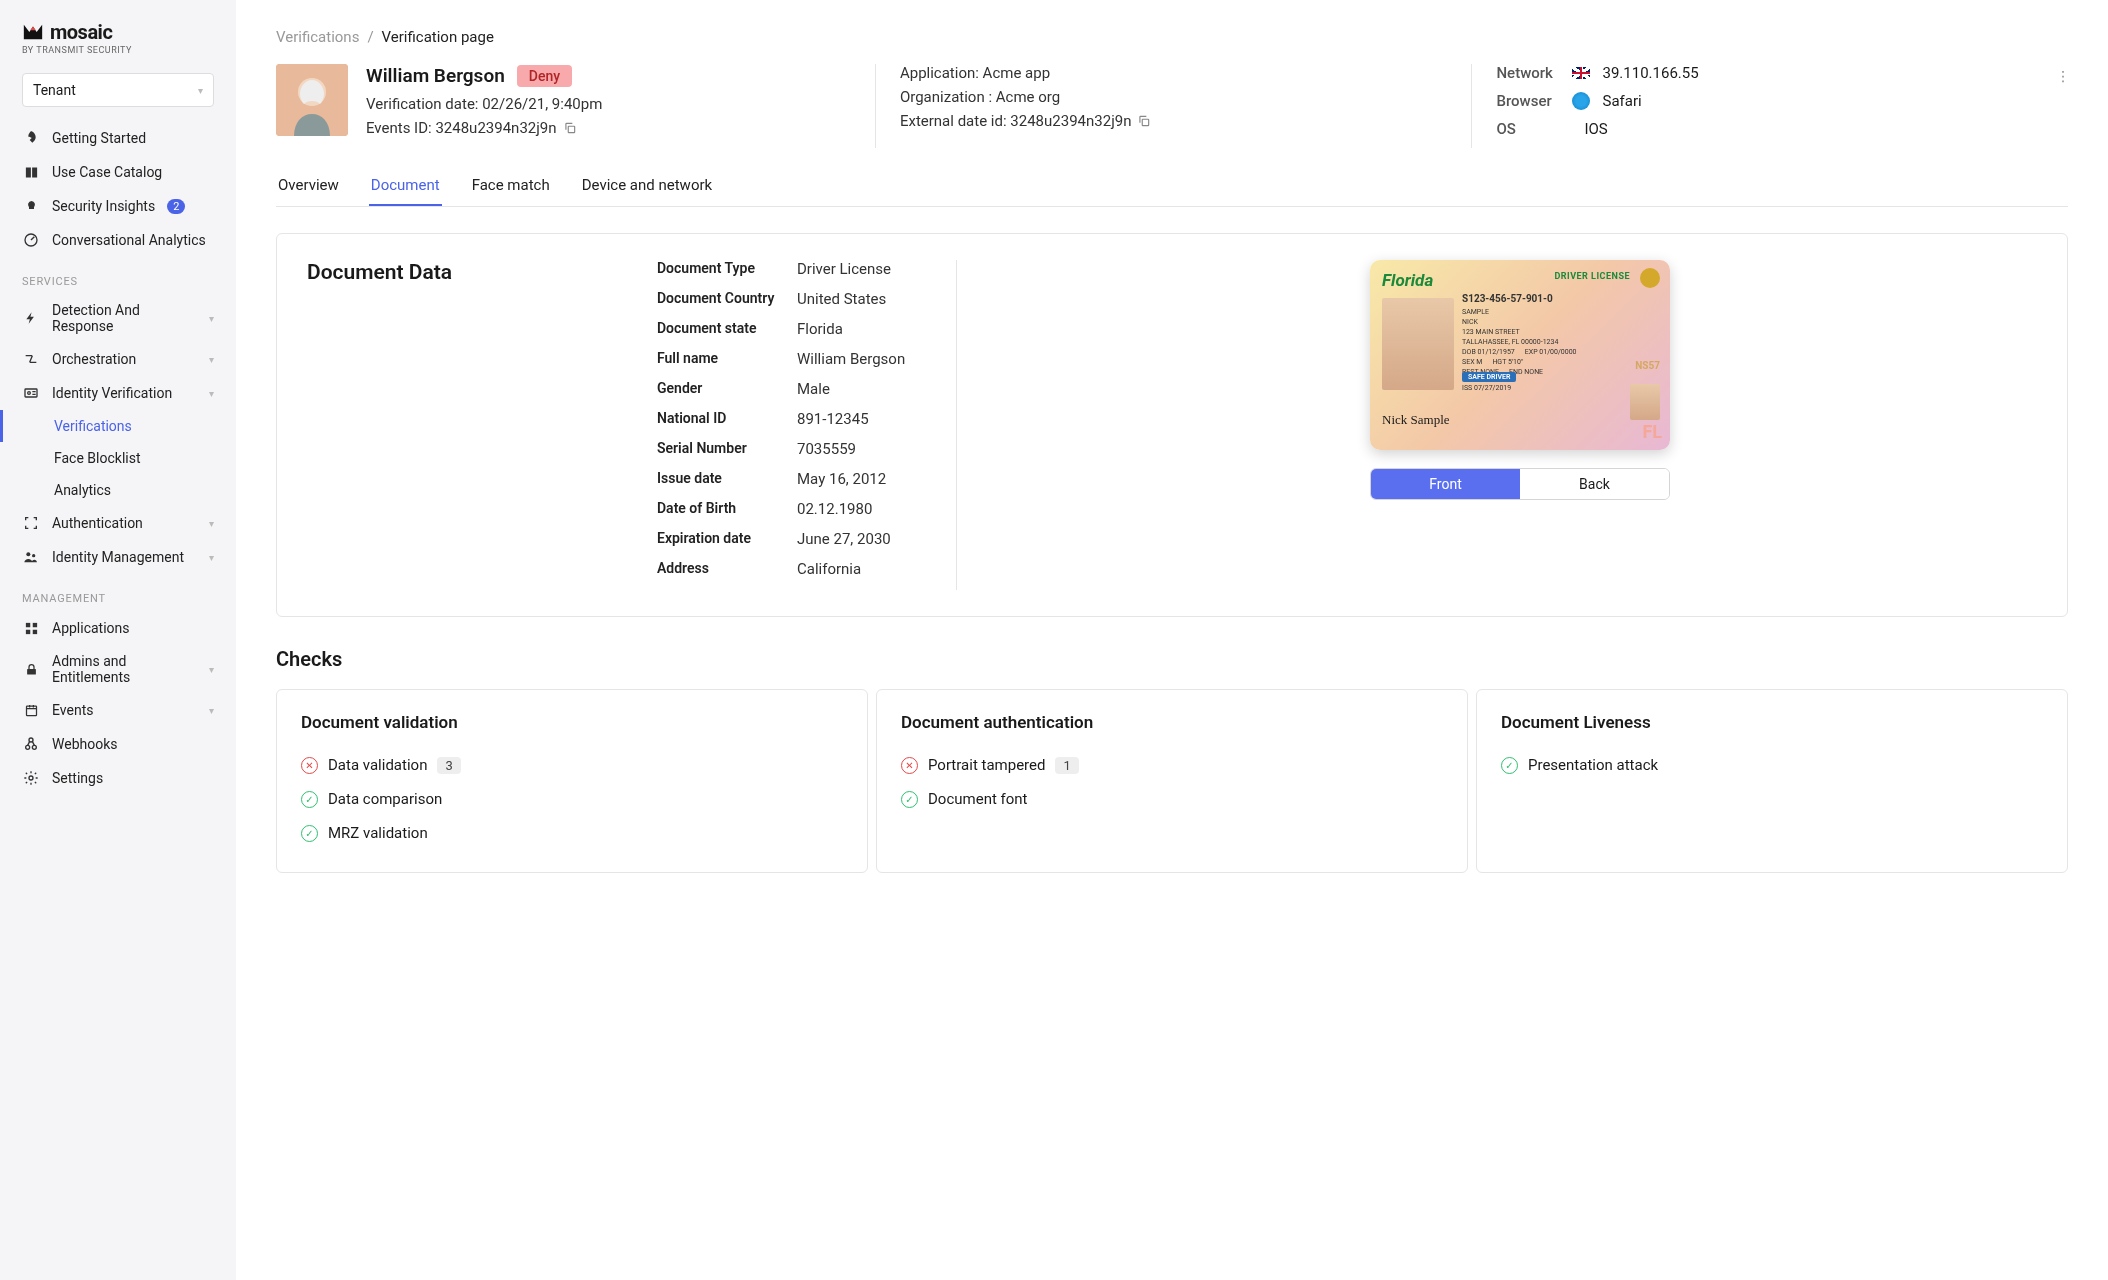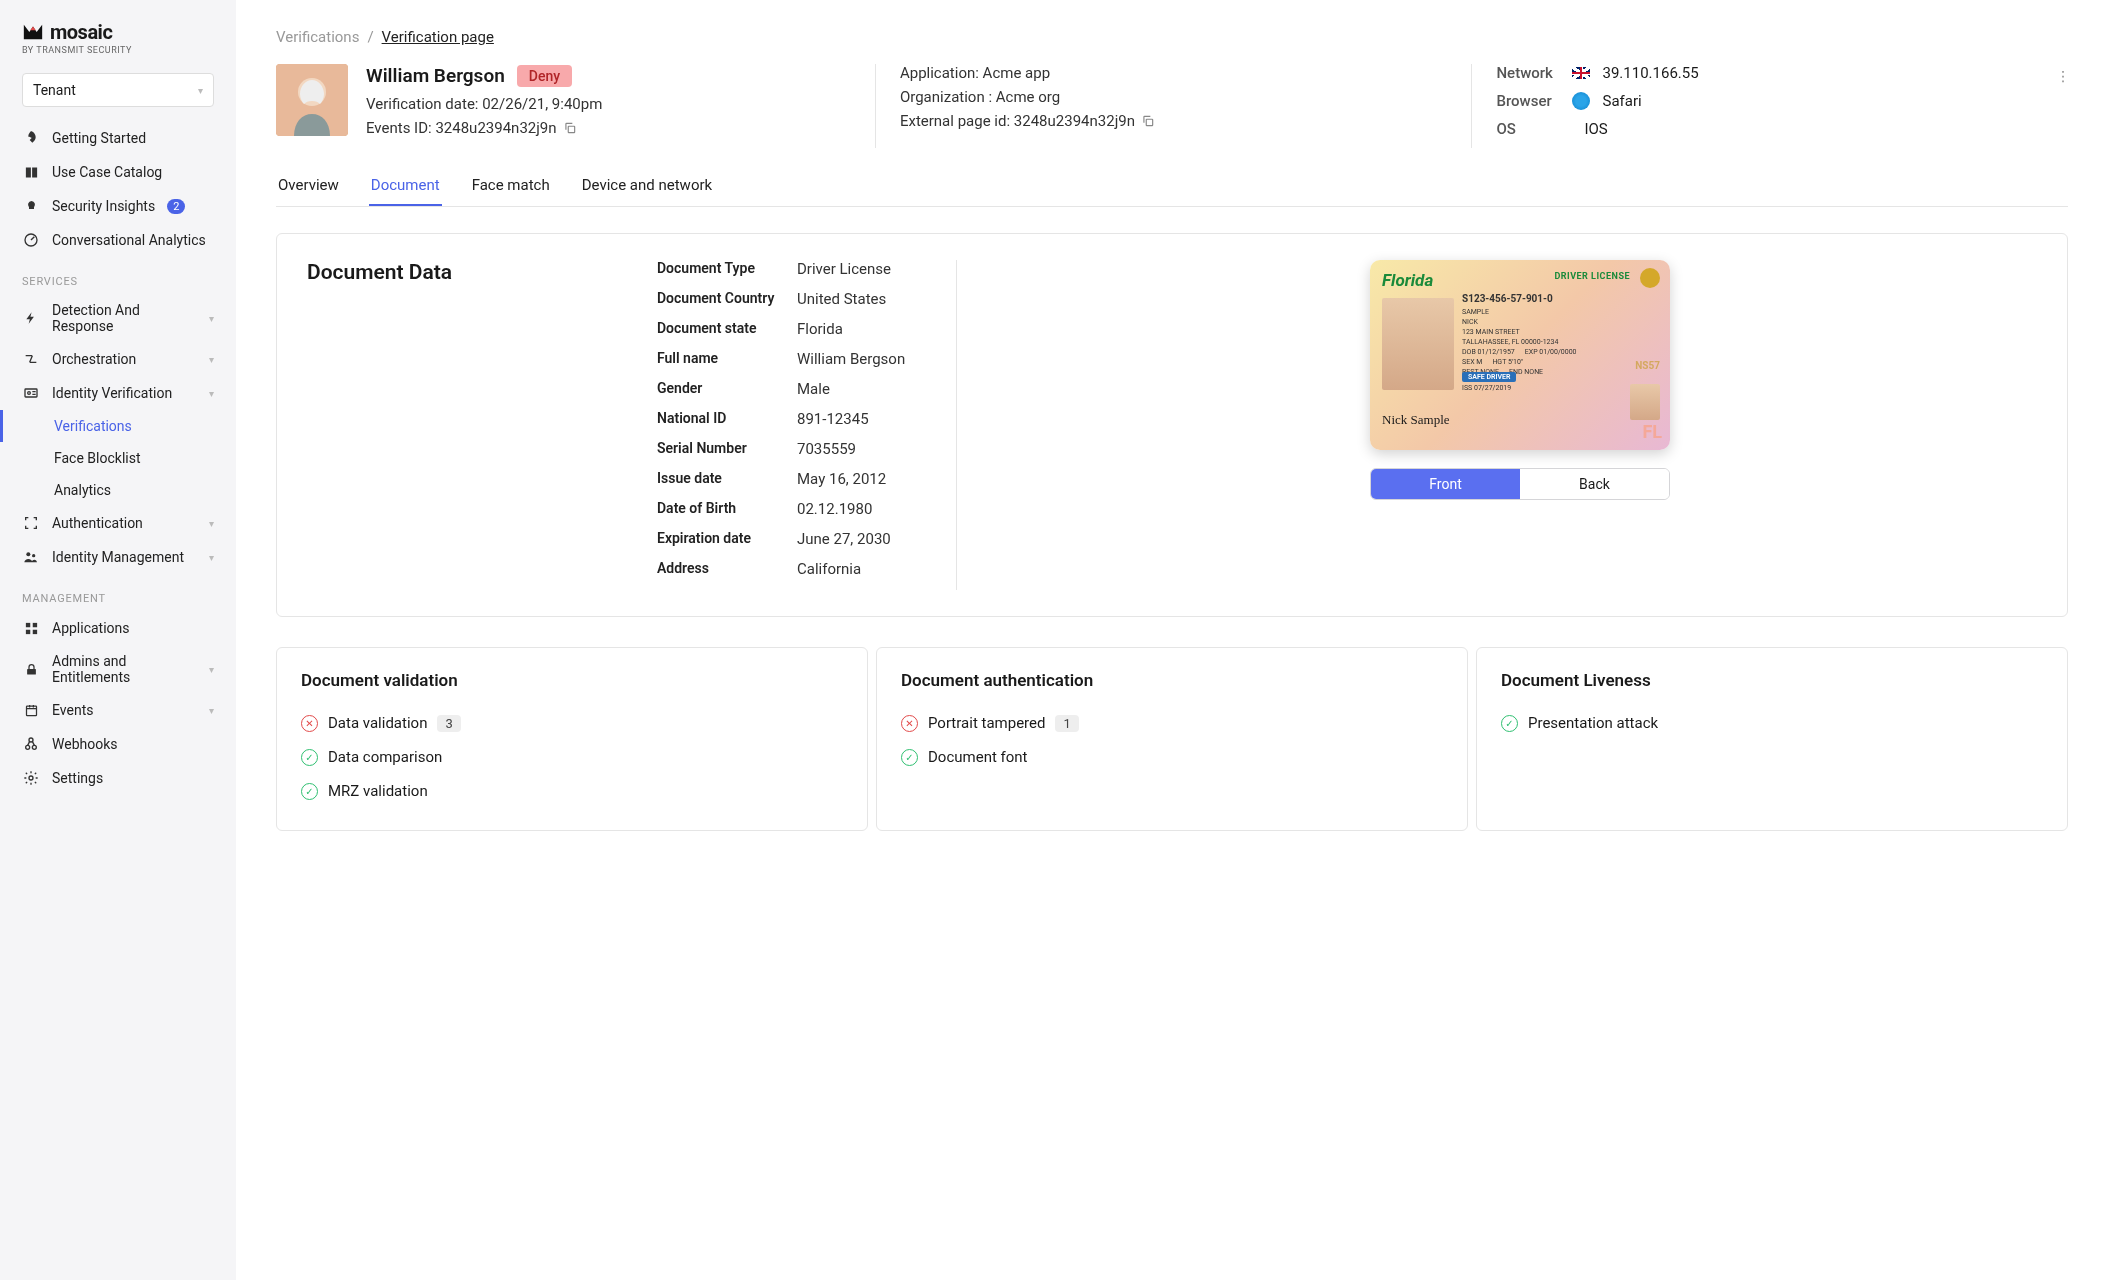--- a/index.html
+++ b/index.html
@@ -16,21 +16,21 @@
 .nav-item { display: flex; align-items: center; gap: 12px; padding: 8px 22px; cursor: pointer; font-size: 14px; color: #222; position: relative; }
 .nav-item.sub { padding-left: 54px; font-size: 14px; }
 .nav-item.active { color: #4a63e7; }
 .nav-item.active::before { content: ""; position: absolute; left: 0; top: 0; bottom: 0; width: 3px; background: #4a63e7; }
 .nav-item .icn { width: 18px; height: 18px; display: flex; align-items: center; justify-content: center; color: #333; flex-shrink: 0; }
 .nav-item .chev { margin-left: auto; color: #bbb; font-size: 10px; }
 .nav-section { padding: 18px 22px 6px; font-size: 11px; color: #999; letter-spacing: 0.8px; }
 .badge-count { background: #4a63e7; color: #fff; border-radius: 10px; font-size: 11px; padding: 1px 6px; min-width: 16px; text-align: center; }
 .main { flex: 1; overflow-y: auto; padding: 28px 40px 40px; }
 .breadcrumb { color: #999; font-size: 15px; margin-bottom: 18px; display: flex; gap: 8px; align-items: center; }
-.breadcrumb .current { color: #222; text-decoration: underline; }
+.breadcrumb .current { color: #222; }
 .header-grid { display: flex; gap: 0; margin-bottom: 10px; }
 .header-col { padding: 0 24px; }
 .header-col:first-child { padding-left: 0; display: flex; gap: 18px; flex: 1.05; }
 .header-col.mid { border-left: 1px solid #e5e5e5; border-right: 1px solid #e5e5e5; flex: 1; }
 .header-col.right { flex: 1; position: relative; }
 .avatar { width: 72px; height: 72px; border-radius: 4px; background: linear-gradient(135deg,#e8a87c,#d4a574); display: flex; align-items: center; justify-content: center; overflow: hidden; }
 .avatar svg { width: 100%; height: 100%; }
 .name-row { display: flex; align-items: center; gap: 12px; margin-bottom: 8px; }
 .name { font-size: 19px; font-weight: 600; }
 .deny-badge { background: #f8a9ab; color: #b02528; padding: 3px 12px; border-radius: 4px; font-size: 14px; font-weight: 500; }
@@ -280,21 +280,21 @@
                   <path d="M5 15V5a1 1 0 011-1h10"></path>
                 </svg>
               </span>
           </div>
         </div>
       </div>
       <div class="header-col mid">
         <div class="meta-line">Application: Acme app</div>
         <div class="meta-line">Organization : Acme org</div>
         <div class="meta-line">
-          <span>External page id: 3248u2394n32j9n</span>
+          <span>External date id: 3248u2394n32j9n</span>
           <span class="copy-icn">
               <svg width="14" height="14" viewBox="0 0 24 24" fill="none" stroke="currentColor" stroke-width="2">
                 <rect x="9" y="9" width="11" height="11" rx="1"></rect>
                 <path d="M5 15V5a1 1 0 011-1h10"></path>
               </svg>
             </span>
         </div>
       </div>
       <div class="header-col right">
         <div class="kebab">⋮</div>
@@ -407,20 +407,21 @@
           <div class="sig">Nick Sample</div>
           <div class="flabbr">FL</div>
         </div>
         <div class="toggle-seg">
           <div class="seg active">Front</div>
           <div class="seg">Back</div>
         </div>
       </div>
     </div>
 
+    <div class="checks-title">Checks</div>
     <div class="checks-grid" id="checks-grid">
         <div class="check-card">
           <h3>Document validation</h3>
           <div class="check-row">
             <span class="status-fail">✕</span>
             <span>Data validation</span>
             <span class="cnt">3</span>
           </div>
           <div class="check-row">
             <span class="status-ok">✓</span>

